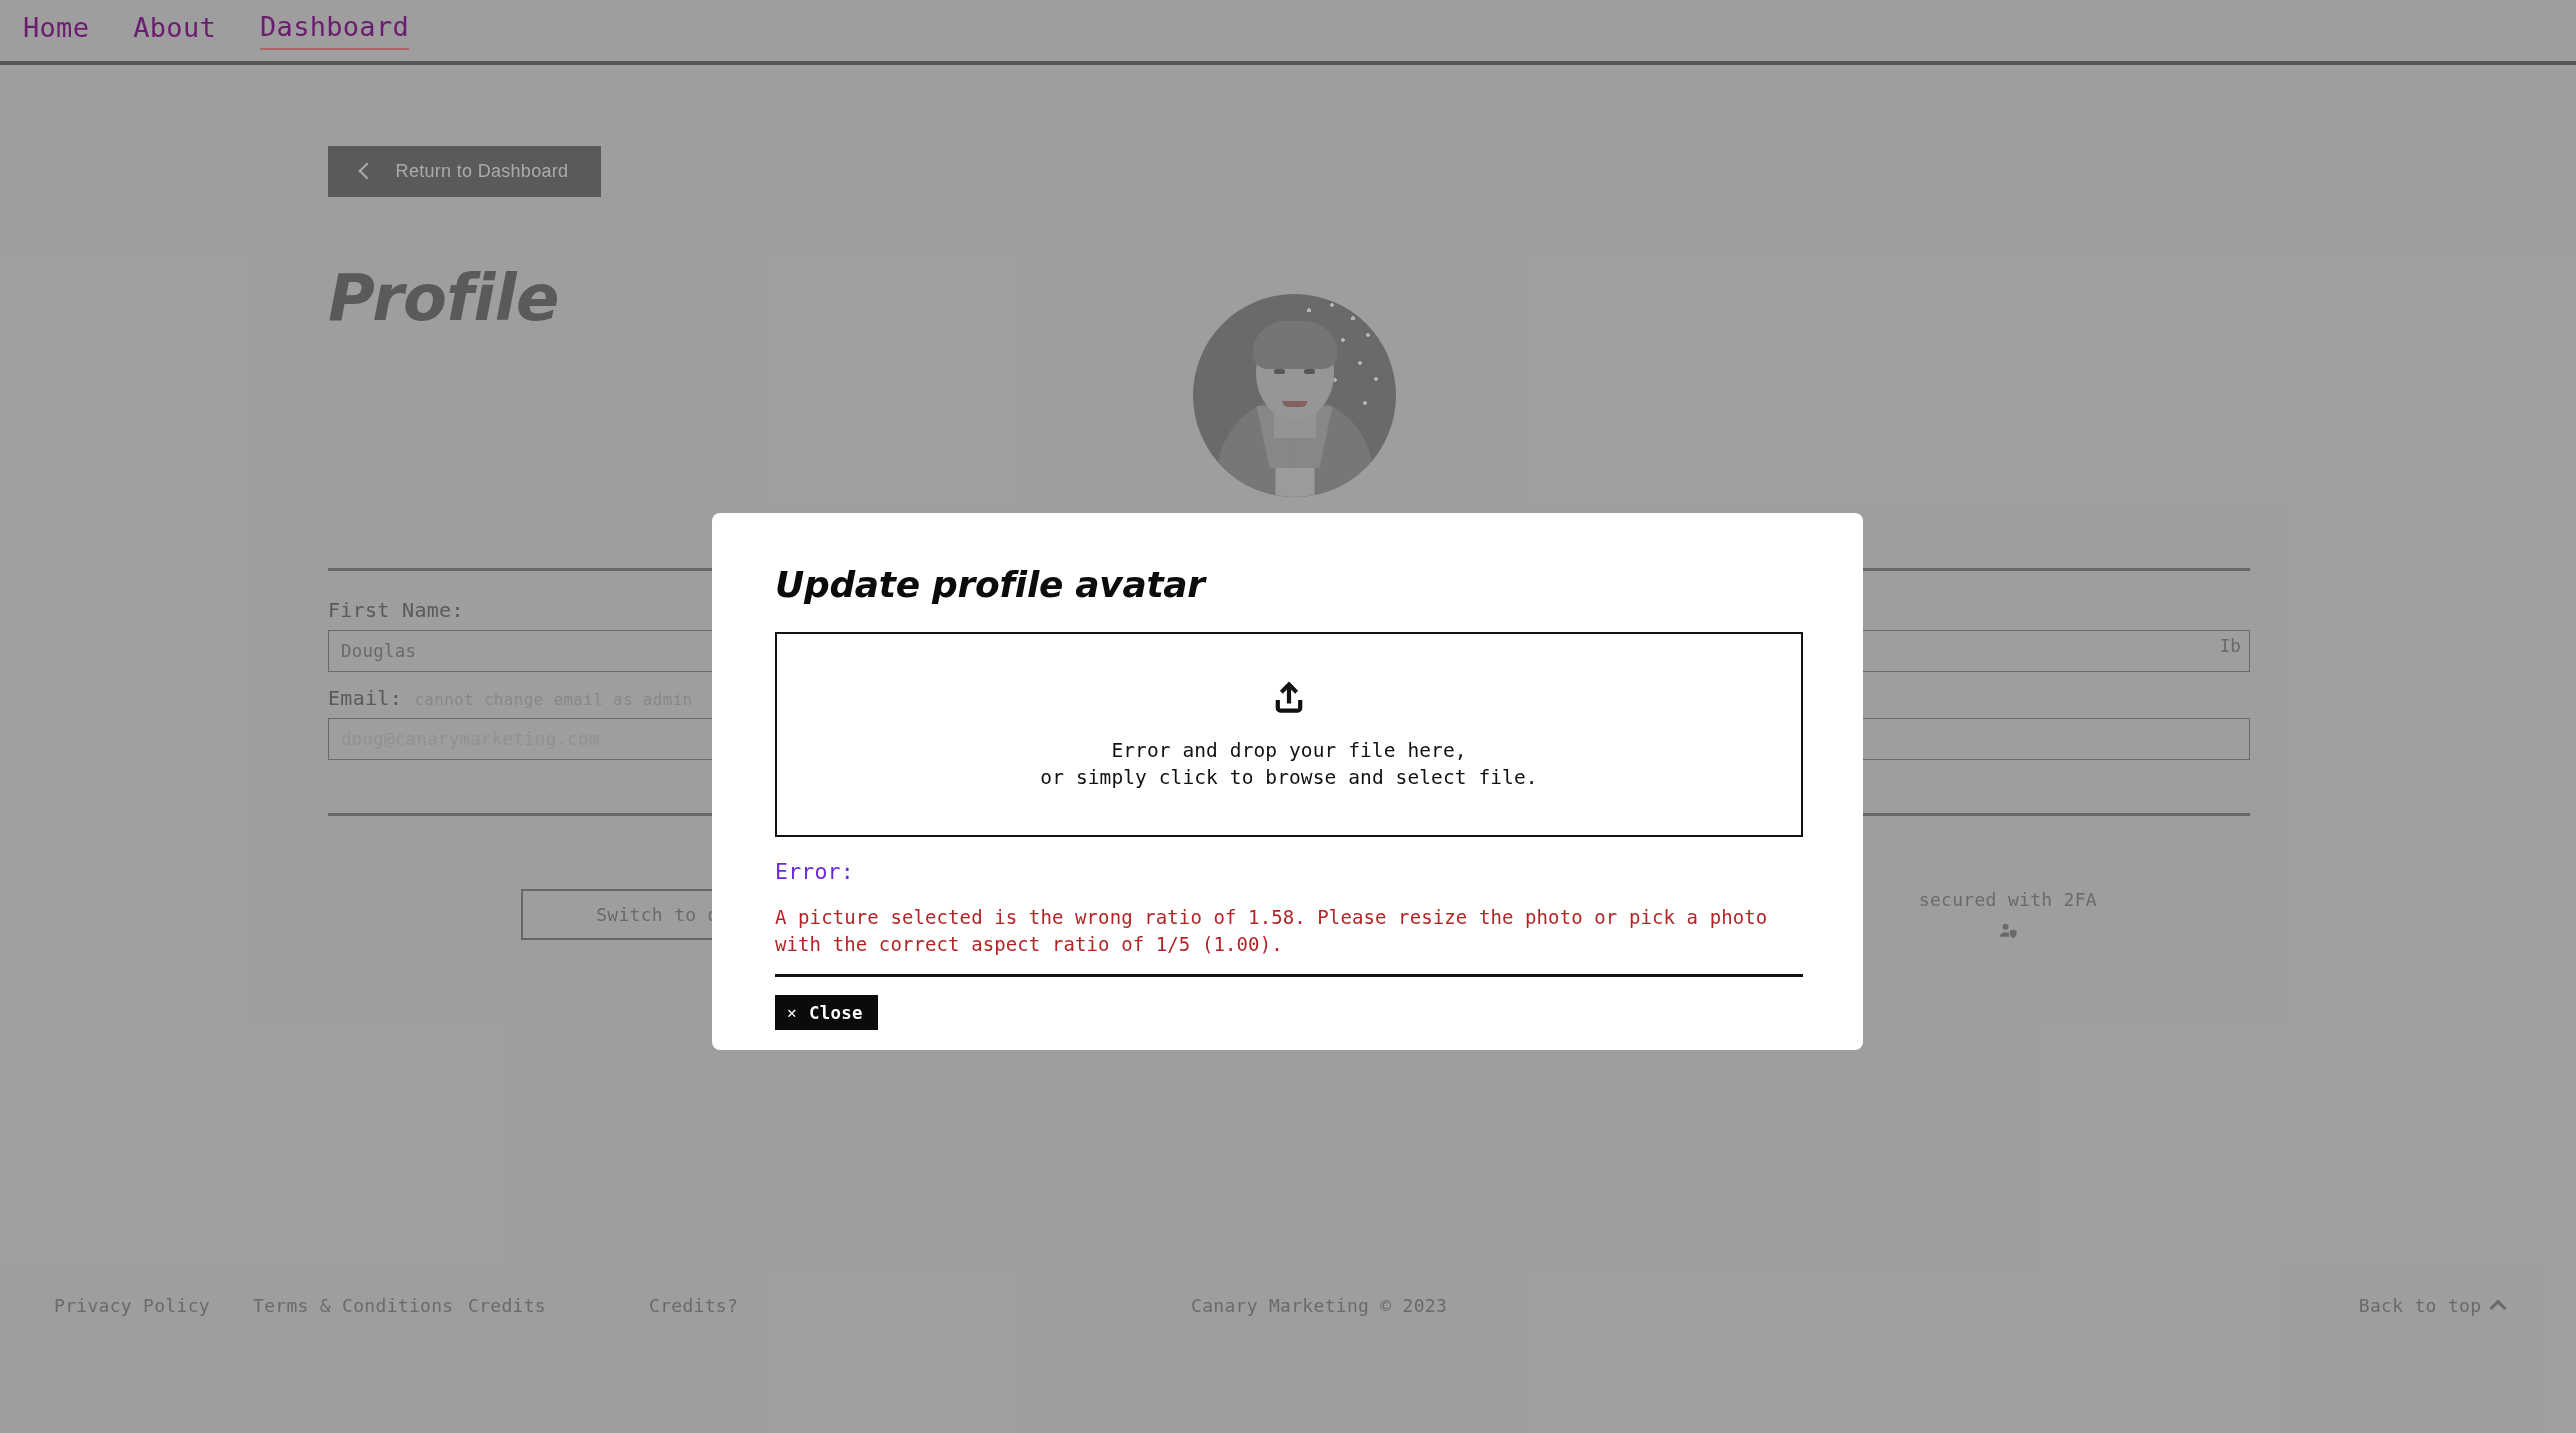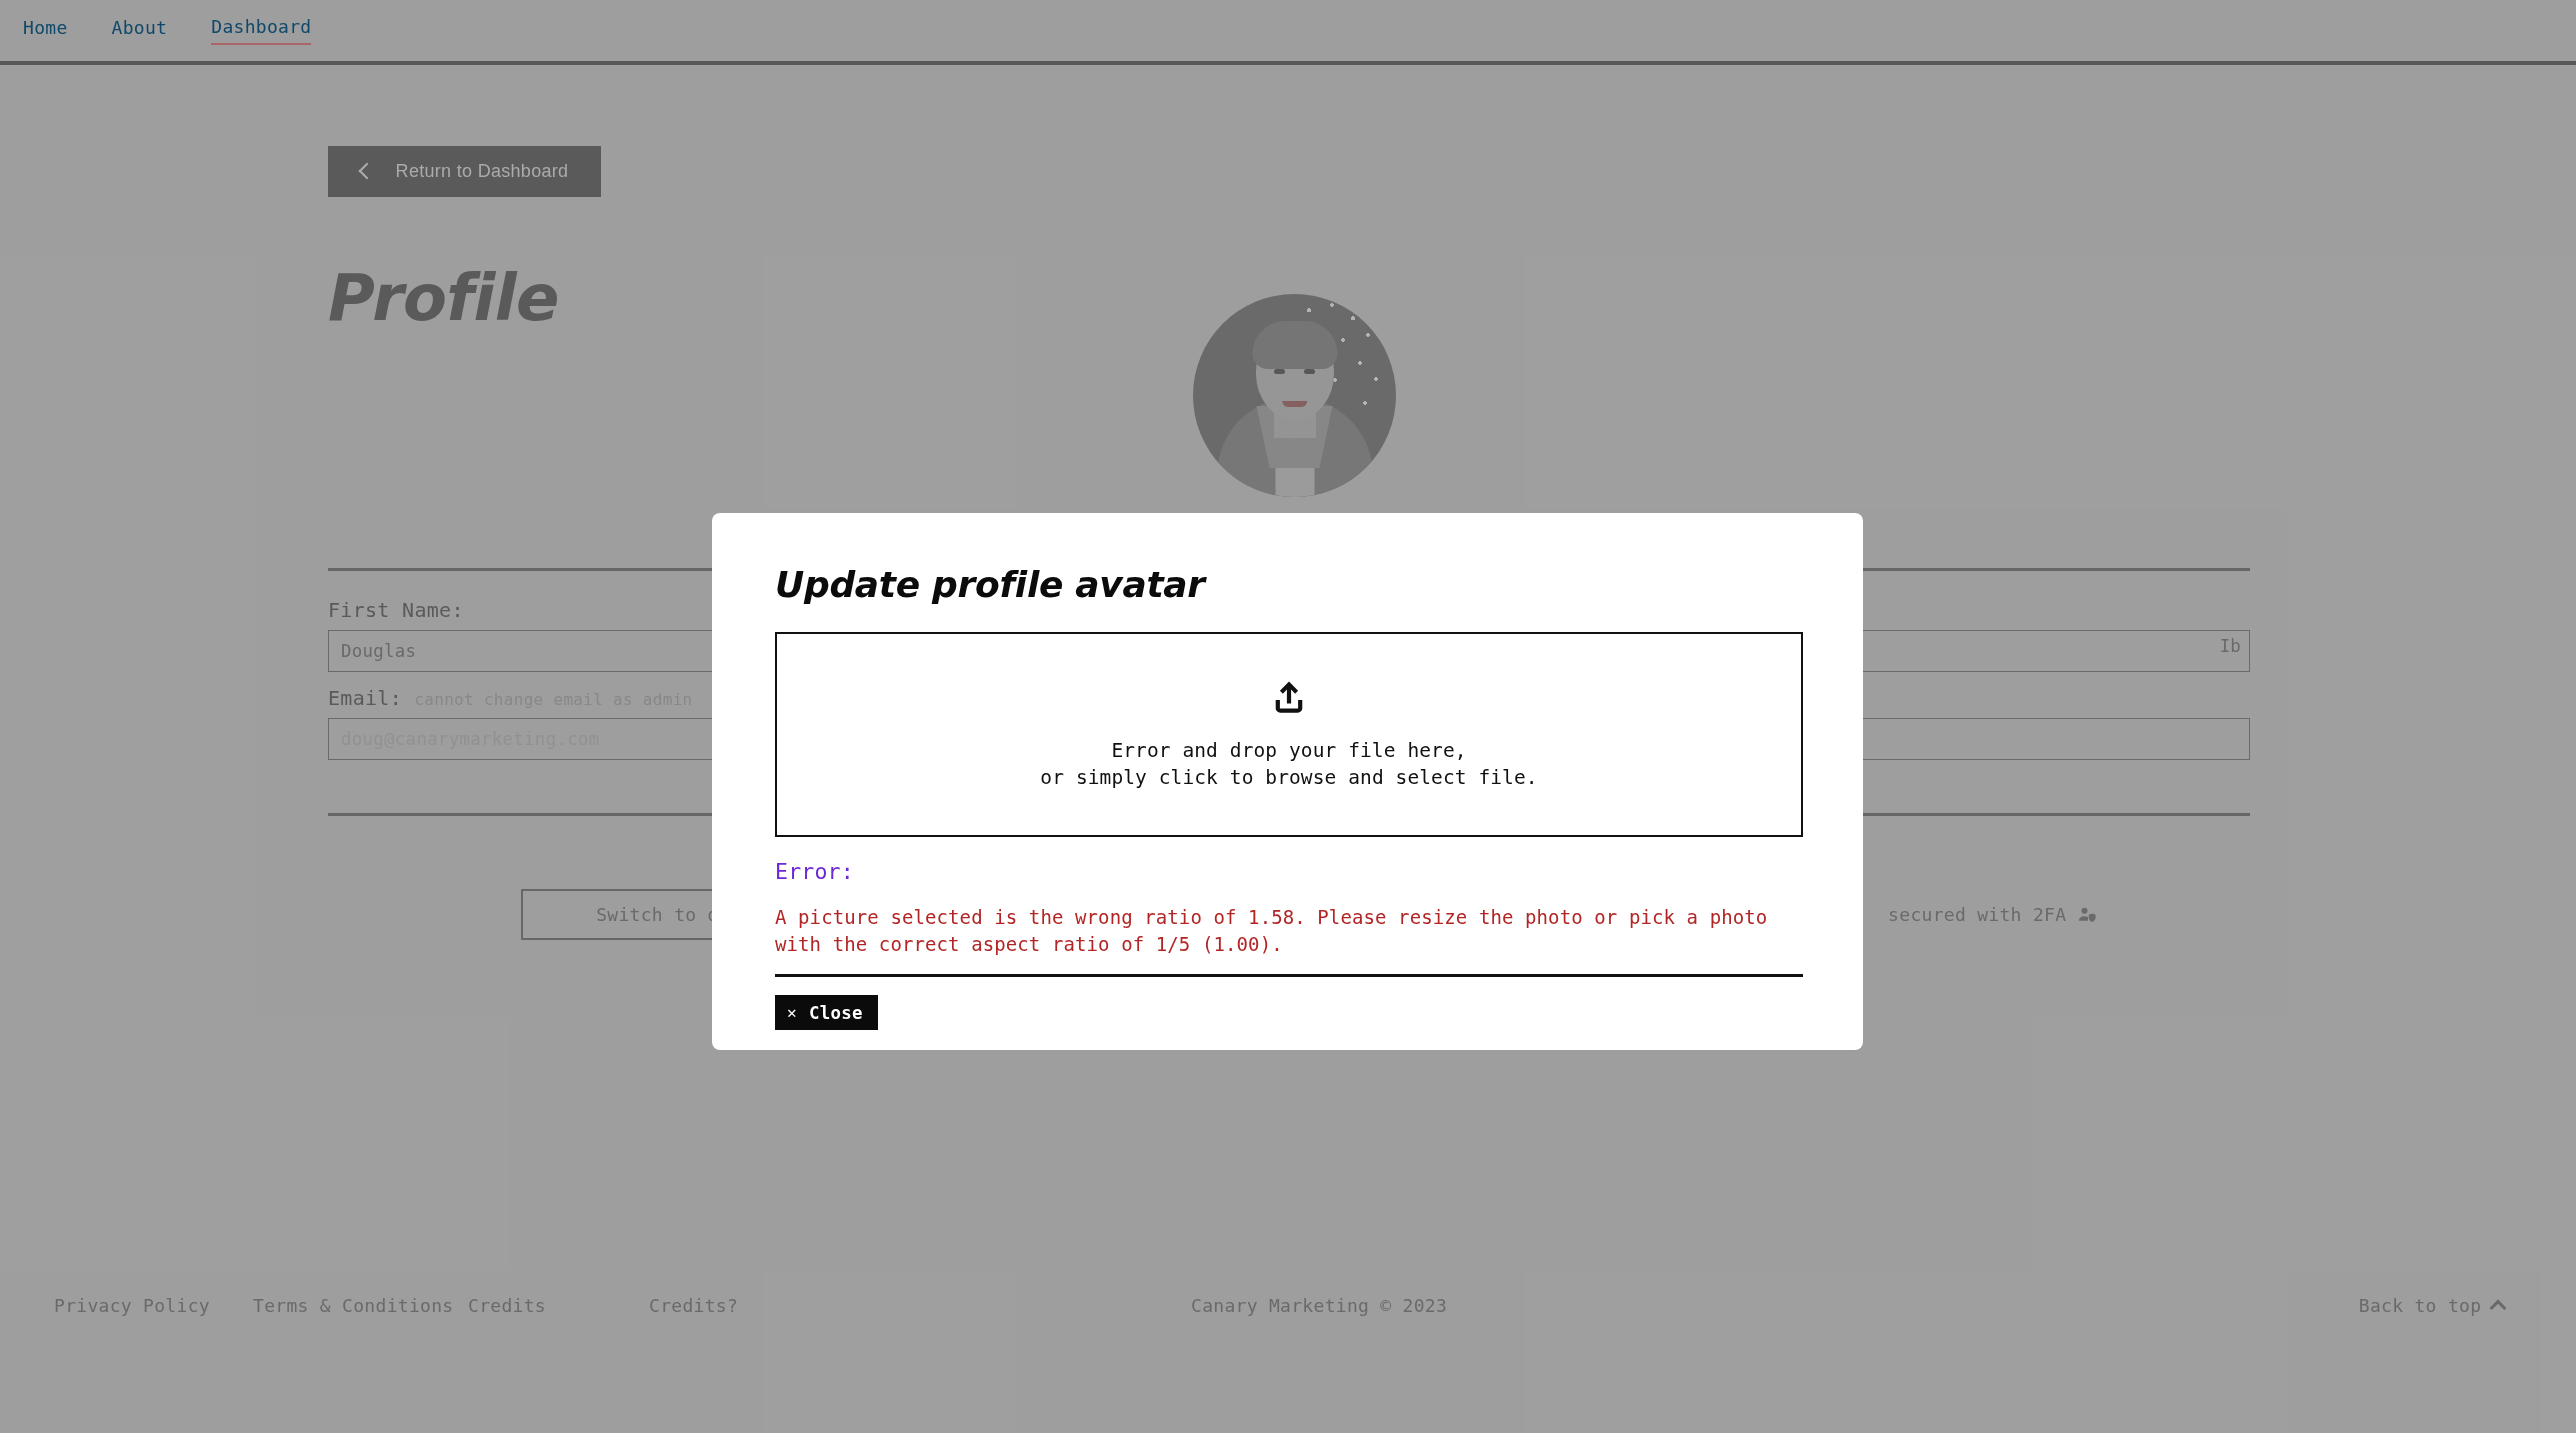--- a/index.html
+++ b/index.html
@@ -41,22 +41,22 @@
     padding-left: 5.4px;
   }
   .main-nav {
     display: flex;
     align-items: center;
     gap: 44px;
     padding-right: 25.5px;
   }
   .nav-link {
     font-family: "DejaVu Sans Mono", monospace;
-    font-size: 18px;
-    color: #0c4a6e;
+    font-size: 27px;
+    color: #701a75;
     letter-spacing: 0.3px;
     text-decoration: none;
     padding-bottom: 6px;
     white-space: nowrap;
   }
   .nav-link.active {
     border-bottom: 2px solid #b36a6a;
   }
 
   
@@ -294,20 +294,21 @@
   }
   .twofa {
     display: flex;
     align-items: center;
     gap: 10.7px;
     font-size: 18px;
     color: #6e6e6e;
     letter-spacing: 0.3px;
     margin-right: 153px;
     white-space: nowrap;
+    flex-direction: column;
   }
 
   
   .site-footer {
     position: absolute;
     left: 0;
     bottom: 0;
     width: 2576px;
     height: 121px;
     display: flex;

